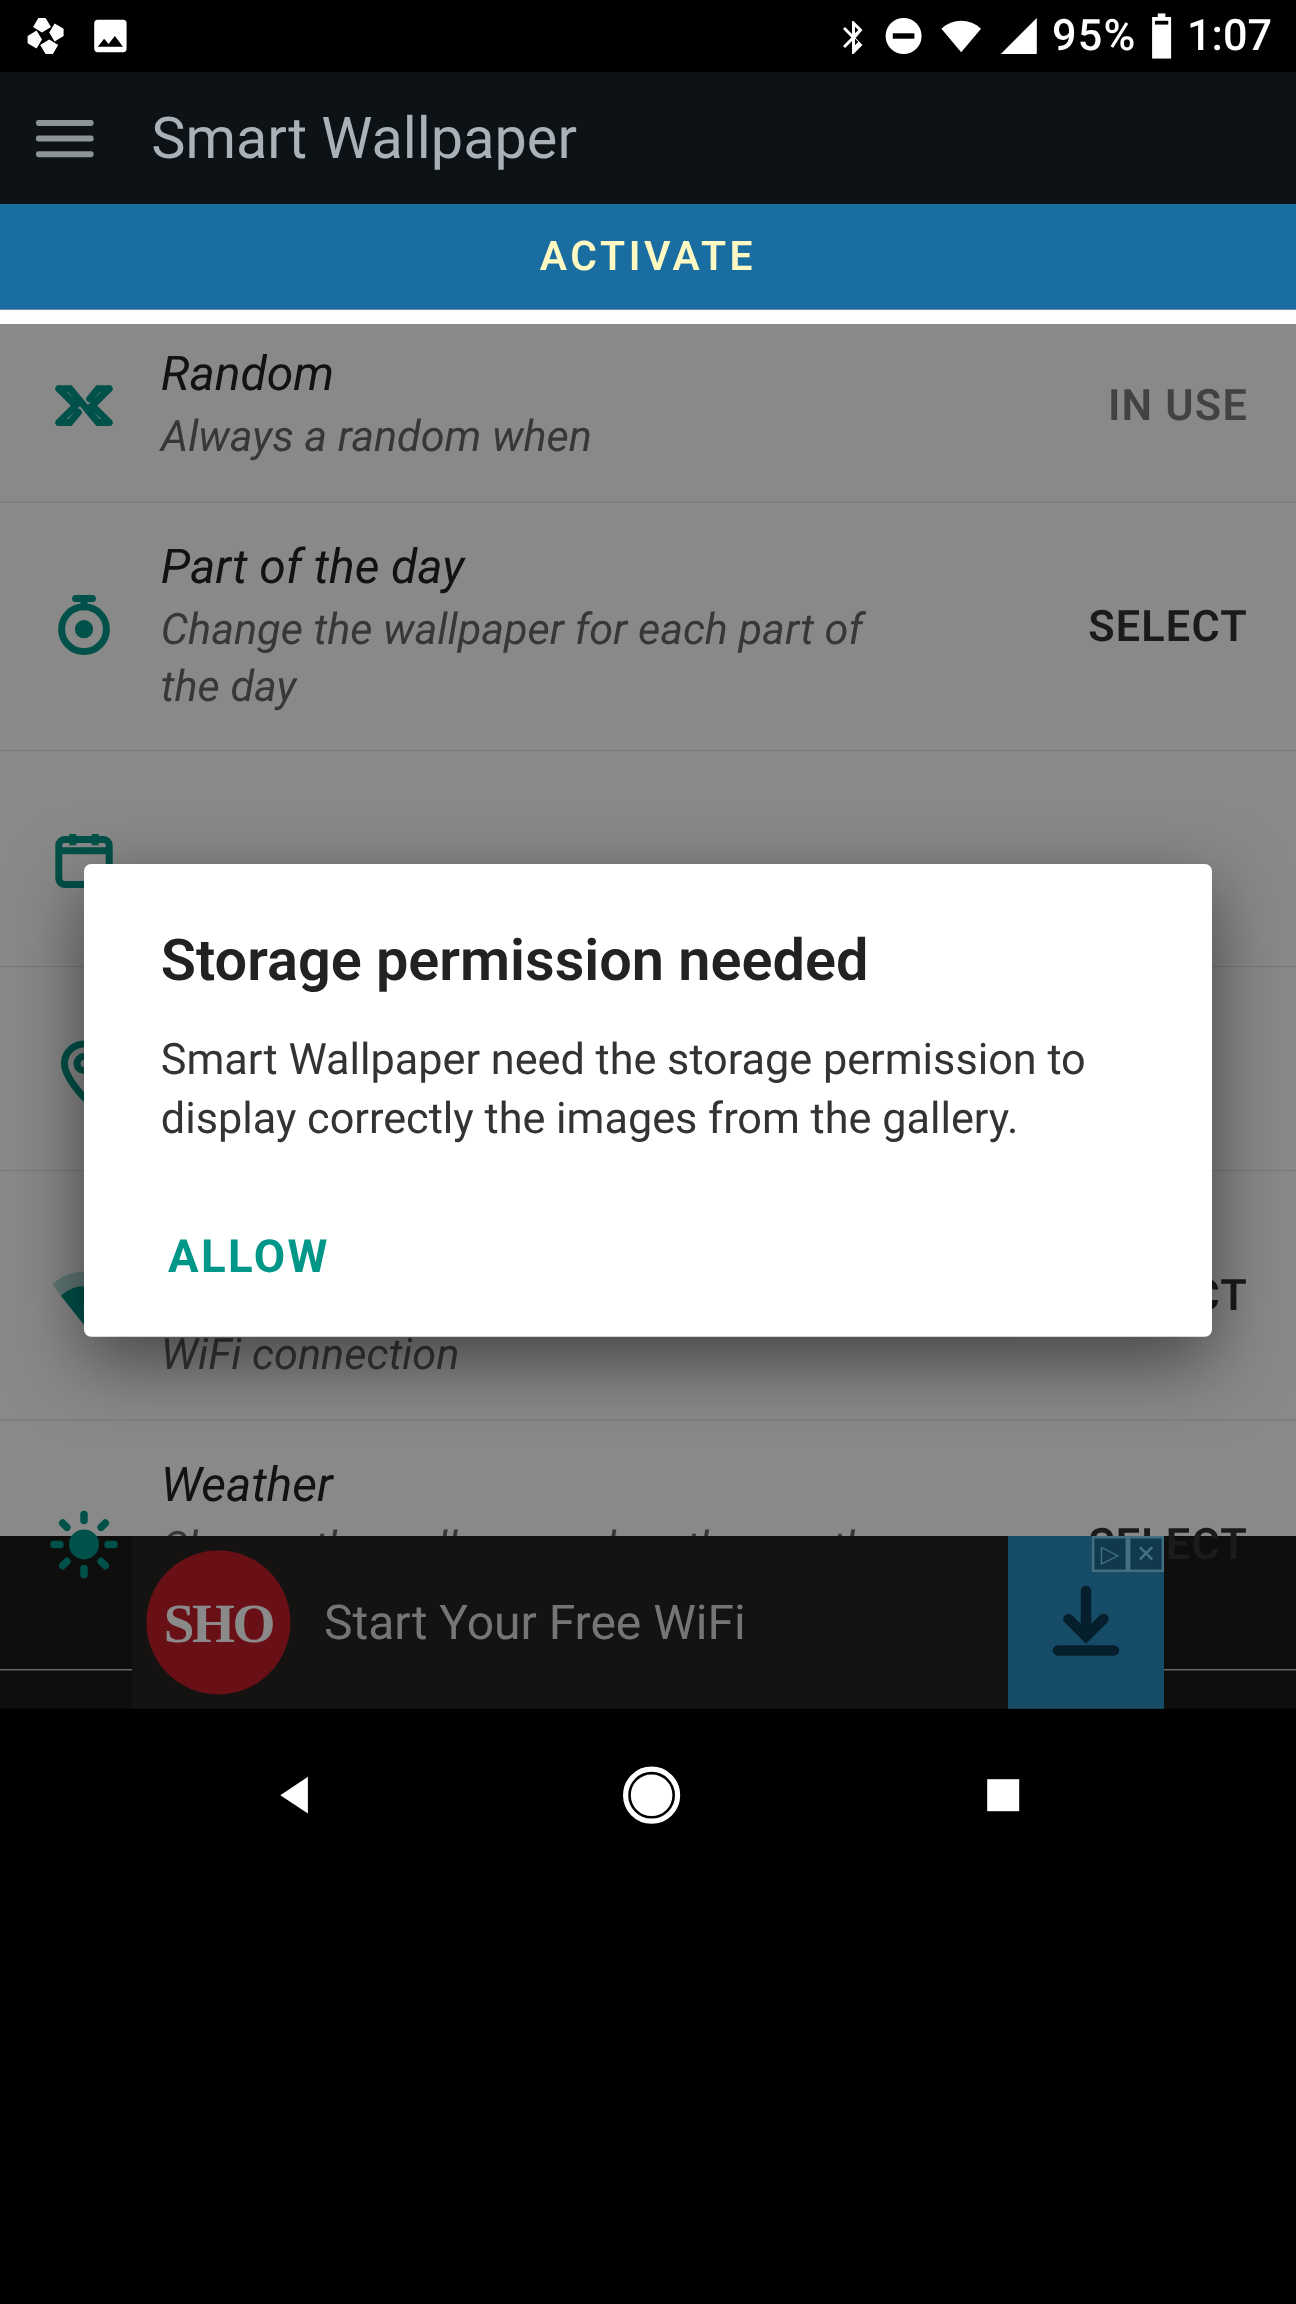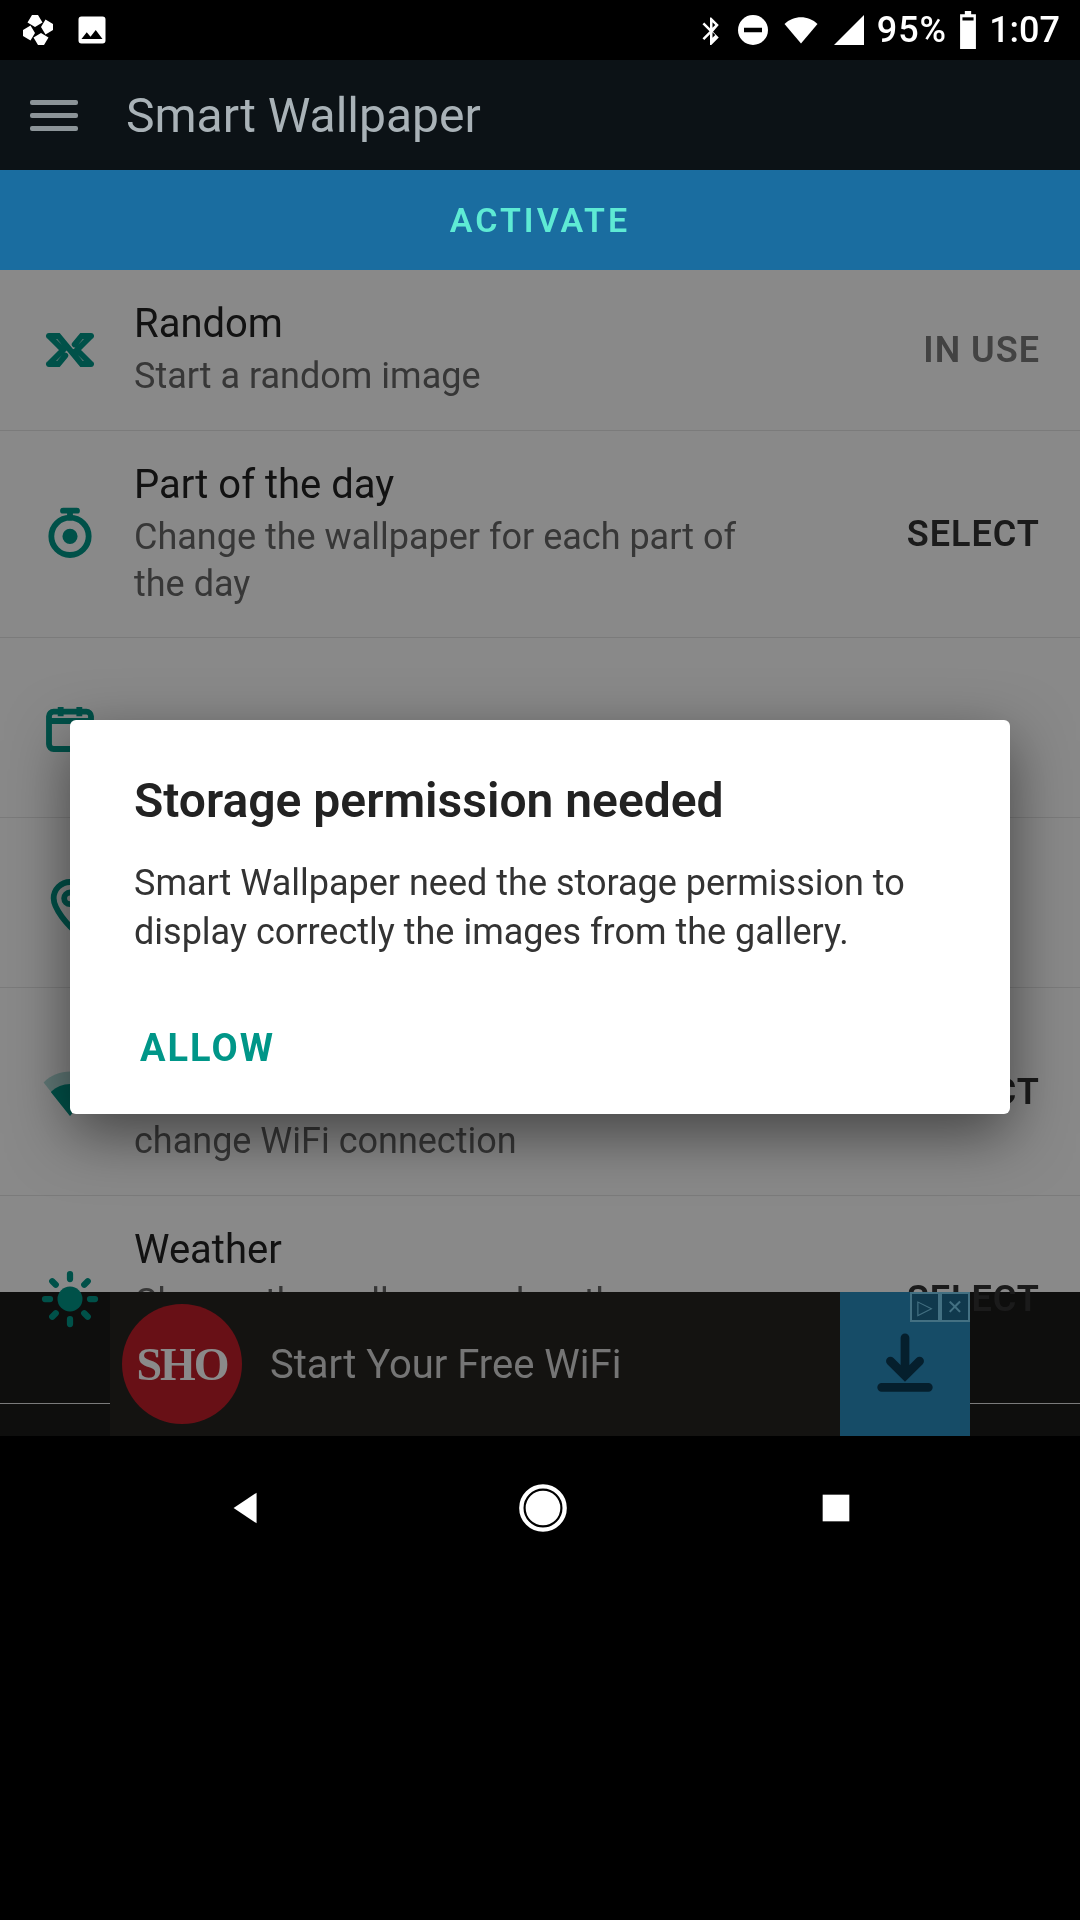--- a/index.html
+++ b/index.html
@@ -12,28 +12,28 @@
   .status-right { display: flex; gap: 10px; align-items: center; font-size: 36px; font-weight: 500; }
   .status-right .pct { letter-spacing: 1px; }
 
   
   .app-bar { height: 110px; background: #0c1216; display: flex; align-items: center; padding: 0 30px; gap: 48px; }
   .hamburger { display: flex; flex-direction: column; gap: 8px; }
   .hamburger span { width: 48px; height: 5px; background: #8c9498; border-radius: 2px; }
   .app-title { color: #a9b2b7; font-size: 48px; font-weight: 400; }
 
   
-  .activate { height: 100px; background: #1a6da0; display: flex; align-items: center; justify-content: center; color: #5eead4; font-size: 34px; font-weight: 600; letter-spacing: 3px; }
+  .activate { height: 88px; background: #1a6da0; display: flex; align-items: center; justify-content: center; color: #fef9c3; font-size: 34px; font-weight: 600; letter-spacing: 3px; }
 
   
   .content { background: #fefefe; height: 1022px; position: relative; }
   .list { }
   .list-item { display: flex; align-items: center; padding: 30px 30px; border-bottom: 1px solid #e4e4e4; gap: 24px; min-height: 150px; }
   .list-icon { width: 80px; display: flex; align-items: center; justify-content: center; color: #009688; flex-shrink: 0; }
-  .list-body { flex: 1; }
+  .list-body { flex: 1; font-style: italic; }
   .list-title { font-size: 40px; color: #222; font-weight: 400; }
   .list-sub { font-size: 36px; color: #666; margin-top: 6px; line-height: 1.3; max-width: 620px; }
   .list-action { font-size: 36px; font-weight: 600; color: #333; letter-spacing: 1px; padding-right: 10px; white-space: nowrap; }
   .list-action.inuse { color: #7a7a7a; }
 
   
   .ad { height: 144px; background: #1b1a19; display: flex; align-items: center; justify-content: center; }
   .ad-inner { width: 860px; height: 144px; background: #262421; display: flex; align-items: center; position: relative; }
   .ad-logo { width: 120px; height: 120px; background: #c01e29; margin-left: 12px; display: flex; align-items: center; justify-content: center; color: #fff; font-weight: 800; font-size: 46px; border-radius: 60px; letter-spacing: -2px; font-family: Georgia, serif; }
   .ad-text { color: #d8d9d8; font-size: 40px; margin-left: 28px; }
@@ -122,21 +122,21 @@
   <div class="list">
 
     <div class="list-item">
       <div class="list-icon">
         <svg width="56" height="56" viewBox="0 0 24 24" fill="none" stroke="#009688" stroke-width="2.5">
             <path d="M3 6l6 6-6 6M21 6l-6 6 6 6M3 6h4l10 12h4M3 18h4l3-3.6M14 9.6L17 6h4" stroke-linecap="round"></path>
           </svg>
       </div>
       <div class="list-body">
         <div class="list-title">Random</div>
-        <div class="list-sub">Start a random image</div>
+        <div class="list-sub">Always a random when</div>
       </div>
       <div class="list-action inuse">IN USE</div>
     </div>
 
     <div class="list-item">
       <div class="list-icon">
         <svg width="56" height="56" viewBox="0 0 24 24" fill="none" stroke="#009688" stroke-width="2.5">
             <circle cx="12" cy="13" r="8"></circle>
             <circle cx="12" cy="13" r="2" fill="#009688"></circle>
             <path d="M12 5V2M9 2h6" stroke-linecap="round"></path>

